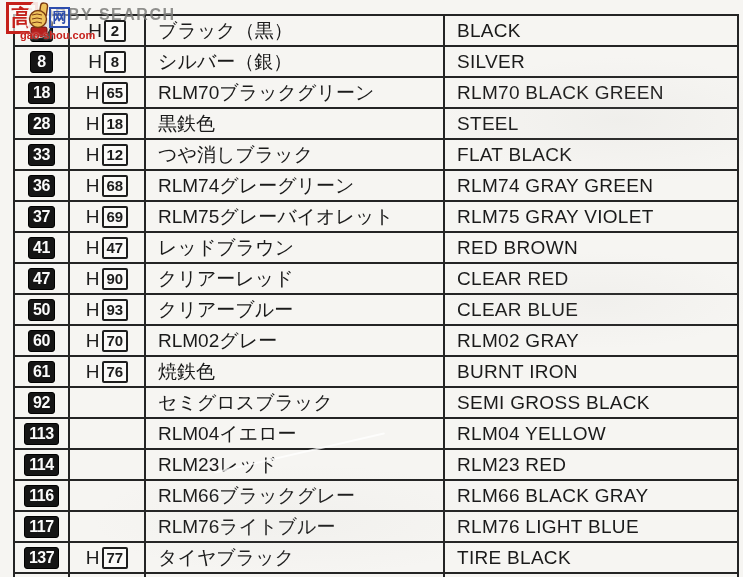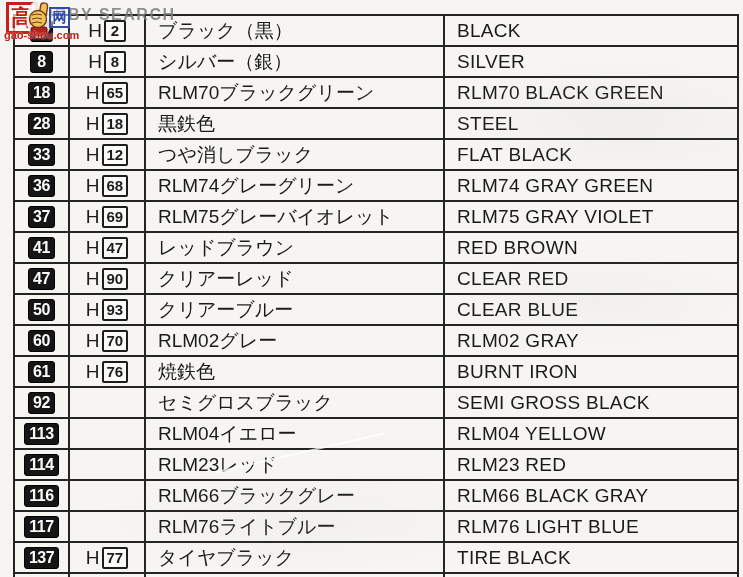--- a/index.html
+++ b/index.html
@@ -59,21 +59,21 @@
     border:3px solid #c5201a;color:#c5201a;background:rgba(252,251,248,0.65);
     font-size:22px;font-weight:bold;line-height:26px;text-align:center;
   }
   .wm-thumb{position:absolute;left:26px;top:0px}
   .wm-wang{
     position:absolute;left:49px;top:7px;width:17px;height:17px;
     border:2px solid #2d4dad;color:#2d4dad;background:rgba(252,251,248,0.45);
     font-size:14px;font-weight:bold;line-height:17px;text-align:center;
   }
   .wm-url{
-    position:absolute;left:4px;top:29px;
+    position:absolute;left:20px;top:29px;
     font-size:11px;font-weight:bold;color:#c5201a;letter-spacing:0px;
     text-shadow:0 0 2px rgba(255,255,255,0.8);
   }
 
   .scratch{
     position:absolute;left:212px;top:452px;width:175px;height:2px;
     background:rgba(255,255,255,0.75);transform:rotate(-13deg);
     border-radius:2px;pointer-events:none;
   }
 </style>

